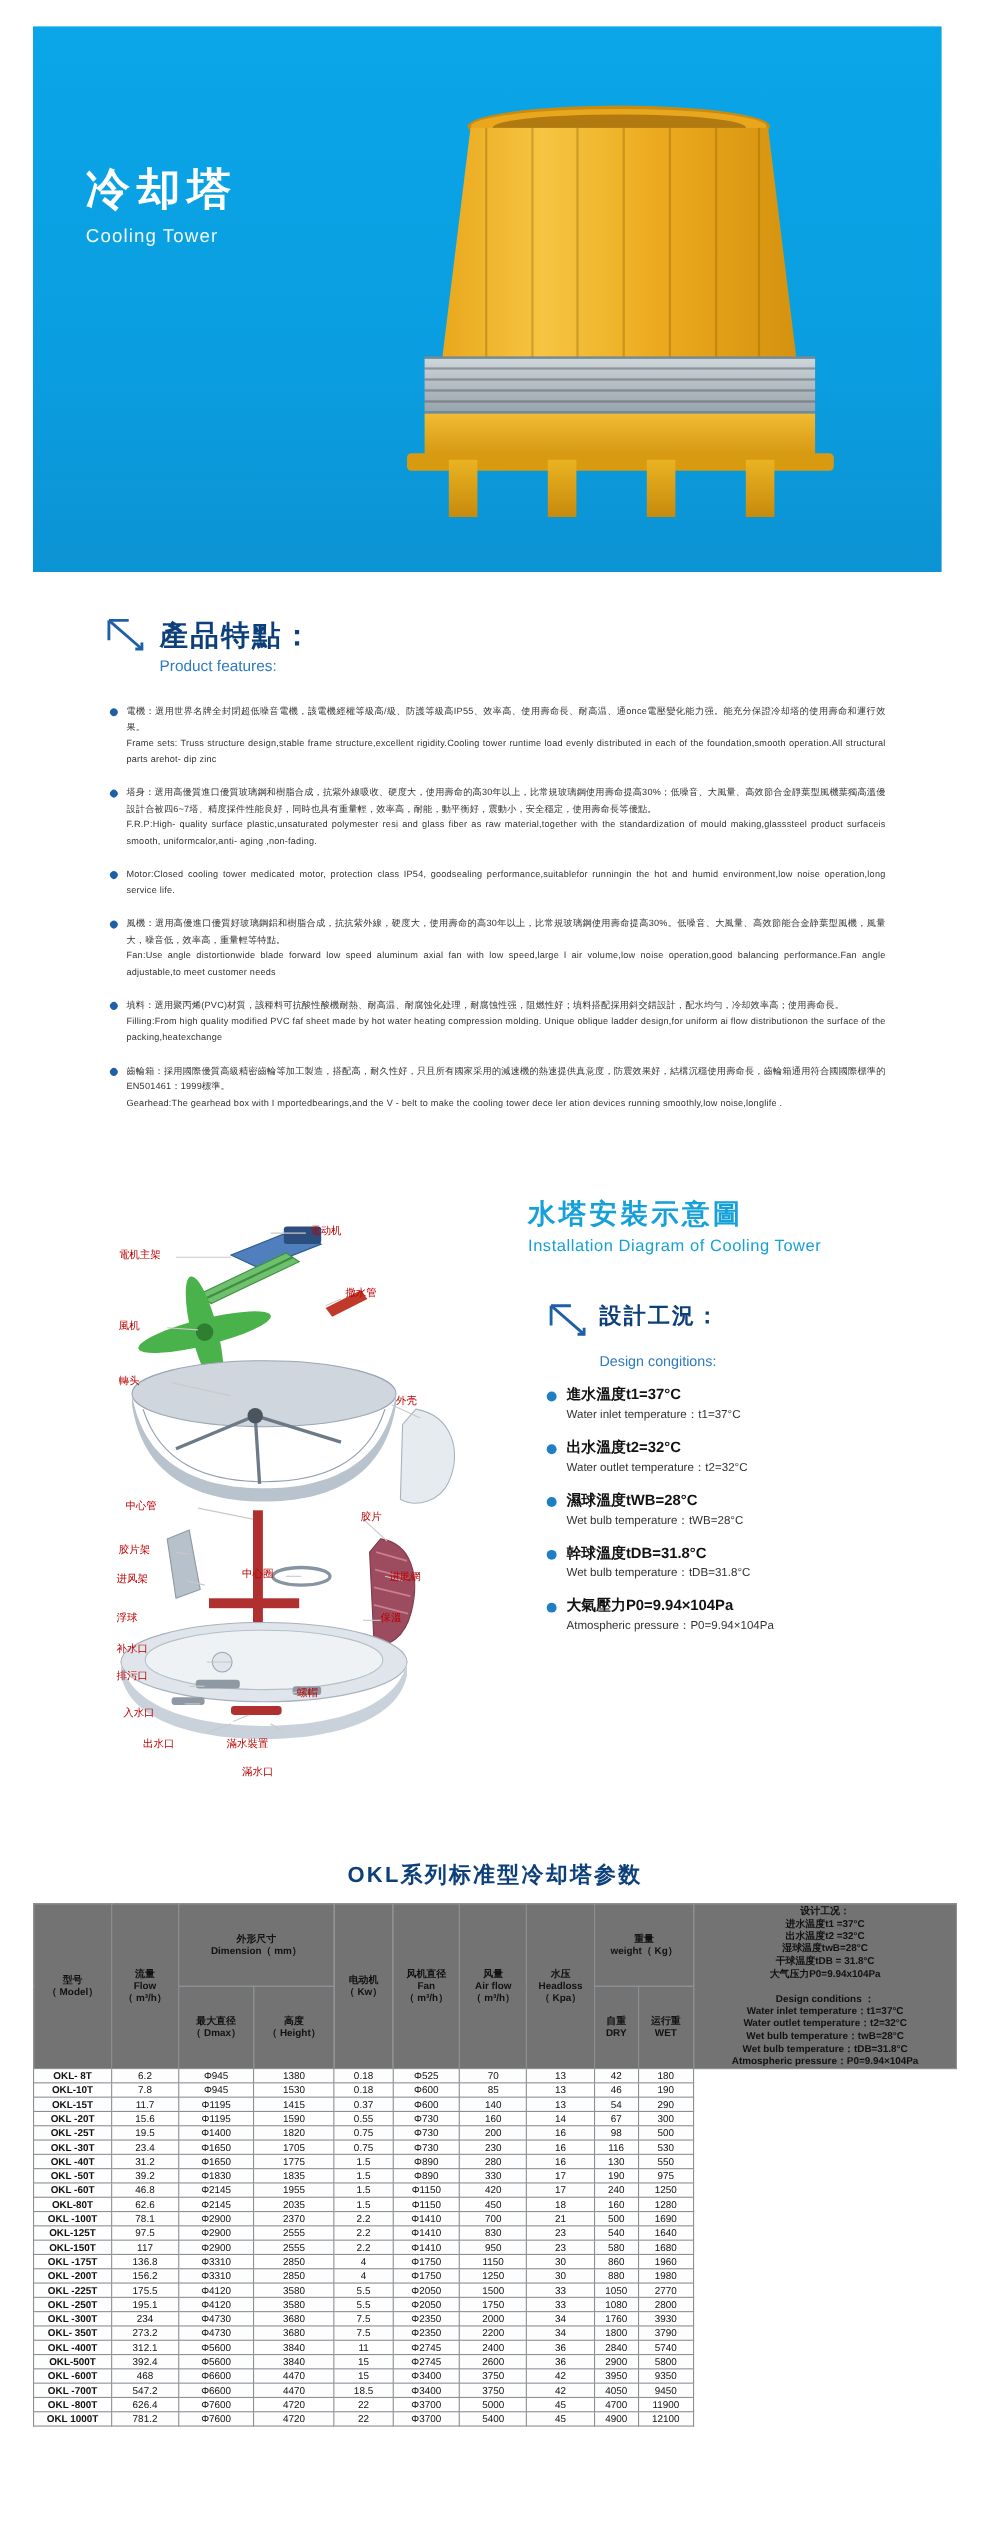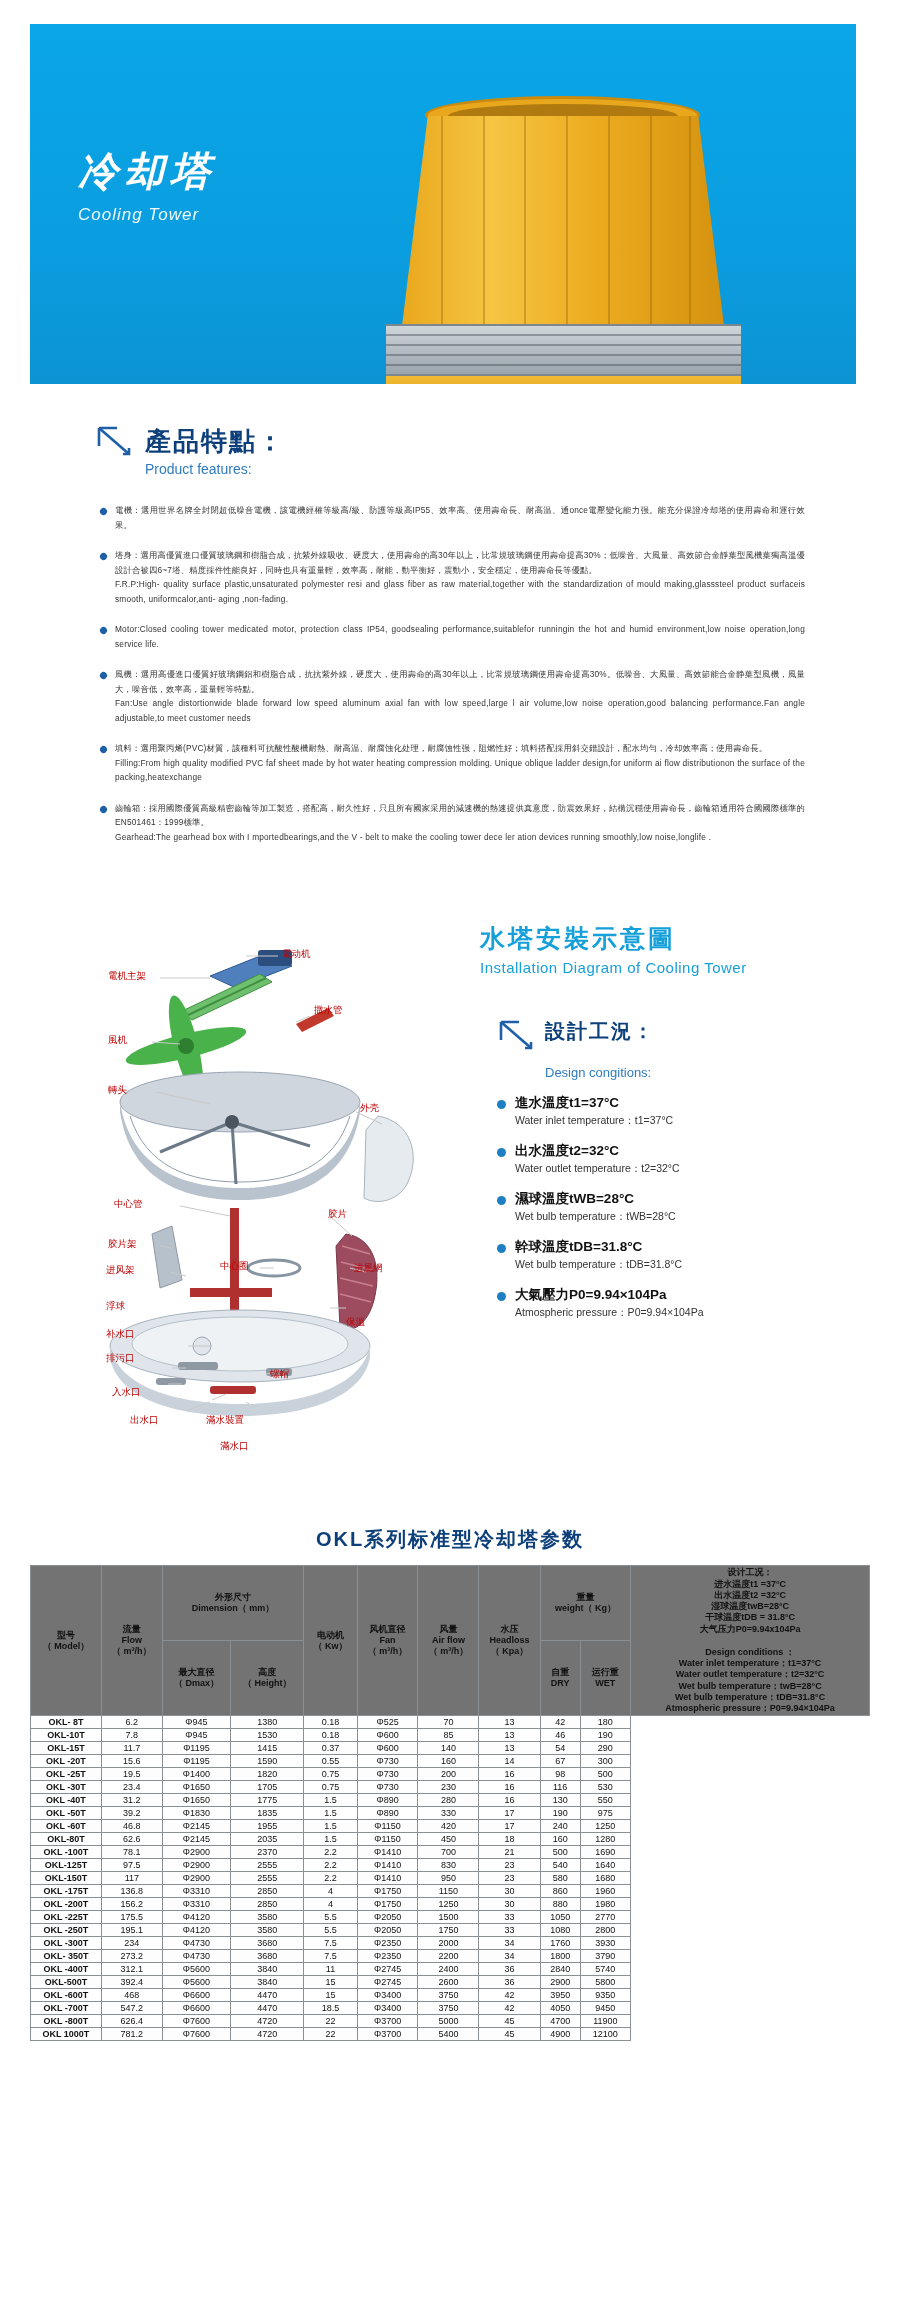--- a/index.html
+++ b/index.html
@@ -8,25 +8,24 @@
     width: 900px;
     background: #ffffff;
     font-family: "Liberation Sans", sans-serif;
     color: #222;
   }
   .page { width:900px; margin:0 auto; position:relative; }
 
   
   .hero {
     margin: 24px 44px 0 30px;
-    height: 360px;
+    height: 496px;
     background: linear-gradient(180deg,#0aa6e8 0%, #0a9ee0 60%, #0c93d4 100%);
     position: relative;
     overflow: hidden;
-    font-style: italic;
   }
   .hero-title {
     position:absolute; left:48px; top:120px; color:#fff;
   }
   .hero-title .cn { font-size:40px; letter-spacing:6px; font-weight:bold; }
   .hero-title .en { font-size:17px; letter-spacing:1px; margin-top:6px; opacity:.95;}
 
   
   .tower { position:absolute; left:300px; top:50px; width:470px; height:420px; }
   .tower .top-ring {
@@ -157,20 +156,21 @@
       <div class="cn">產品特點：</div>
       <div class="en">Product features:</div>
     </div>
   </div>
 
   <div class="features">
     <div class="feat">
       <div class="dot"></div>
       <div class="body">
         <span class="cn">電機：選用世界名牌全封閉超低噪音電機，該電機經權等級高/級、防護等級高IP55、效率高、使用壽命長、耐高温、通once電壓變化能力强。能充分保證冷却塔的使用壽命和運行效果。</span>
+        <span class="en">Frame  sets: Truss  structure  design,stable  frame  structure,excellent rigidity.Cooling tower runtime load evenly distributed in  each of the foundation,smooth operation.All structural parts arehot- dip zinc</span>
       </div>
     </div>
     <div class="feat">
       <div class="dot"></div>
       <div class="body">
         <span class="cn">塔身：選用高優質進口優質玻璃鋼和樹脂合成，抗紫外線吸收、硬度大，使用壽命的高30年以上，比常規玻璃鋼使用壽命提高30%；低噪音、大風量、高效節合金靜葉型風機葉獨高溫優設計合被四6~7塔、精度採件性能良好，同時也具有重量輕，效率高，耐能，動平衡好，震動小，安全穩定，使用壽命長等優點。</span>
         <span class="en">F.R.P:High- quality surface plastic,unsaturated polymester resi  and  glass  fiber as raw  material,together  with  the standardization  of  mould making,glasssteel product surfaceis smooth, uniformcalor,anti-  aging ,non-fading.</span>
       </div>
     </div>
     <div class="feat">
@@ -283,21 +283,21 @@
       <div class="lbl" style="left:254px; top:88px;">撒水管</div>
       <div class="lbl" style="left:48px; top:168px;">轉头</div>
       <div class="lbl" style="left:300px; top:186px;">外壳</div>
       <div class="lbl" style="left:54px; top:282px;">中心管</div>
       <div class="lbl" style="left:268px; top:292px;">胶片</div>
       <div class="lbl" style="left:48px; top:322px;">胶片架</div>
       <div class="lbl" style="left:160px; top:344px;">中心圈</div>
       <div class="lbl" style="left:46px; top:348px;">进风架</div>
       <div class="lbl" style="left:294px; top:346px;">进風網</div>
       <div class="lbl" style="left:46px; top:384px;">浮球</div>
-      <div class="lbl" style="left:286px; top:400px;">保溫</div>
+      <div class="lbl" style="left:286px; top:384px;">保溫</div>
       <div class="lbl" style="left:46px; top:412px;">补水口</div>
       <div class="lbl" style="left:46px; top:436px;">排污口</div>
       <div class="lbl" style="left:210px; top:452px;">螺帽</div>
       <div class="lbl" style="left:52px; top:470px;">入水口</div>
       <div class="lbl" style="left:70px; top:498px;">出水口</div>
       <div class="lbl" style="left:146px; top:498px;">滿水裝置</div>
       <div class="lbl" style="left:160px; top:524px;">滿水口</div>
     </div>
 
     <div class="design-cond">

